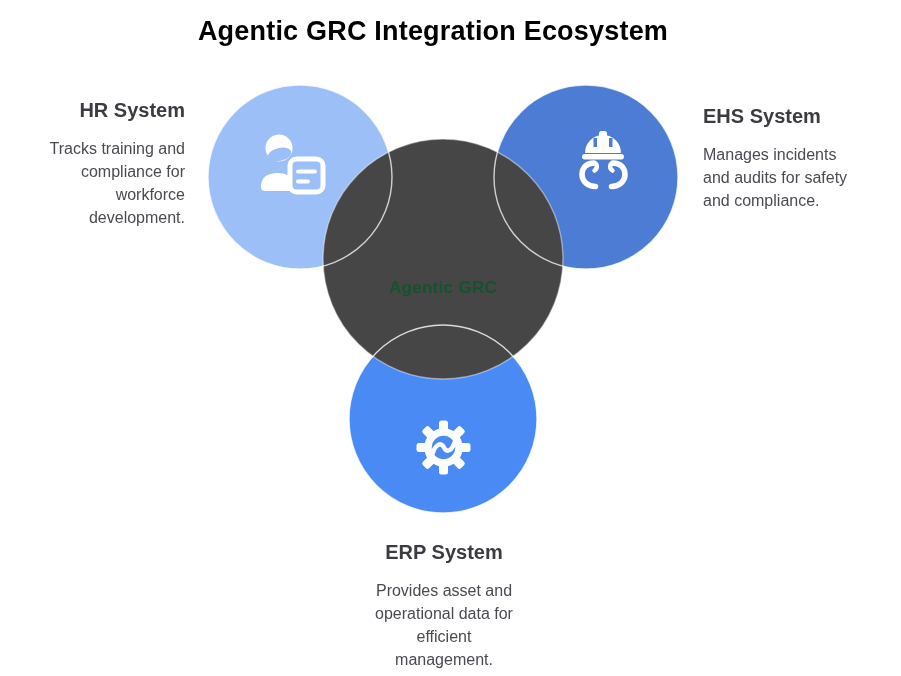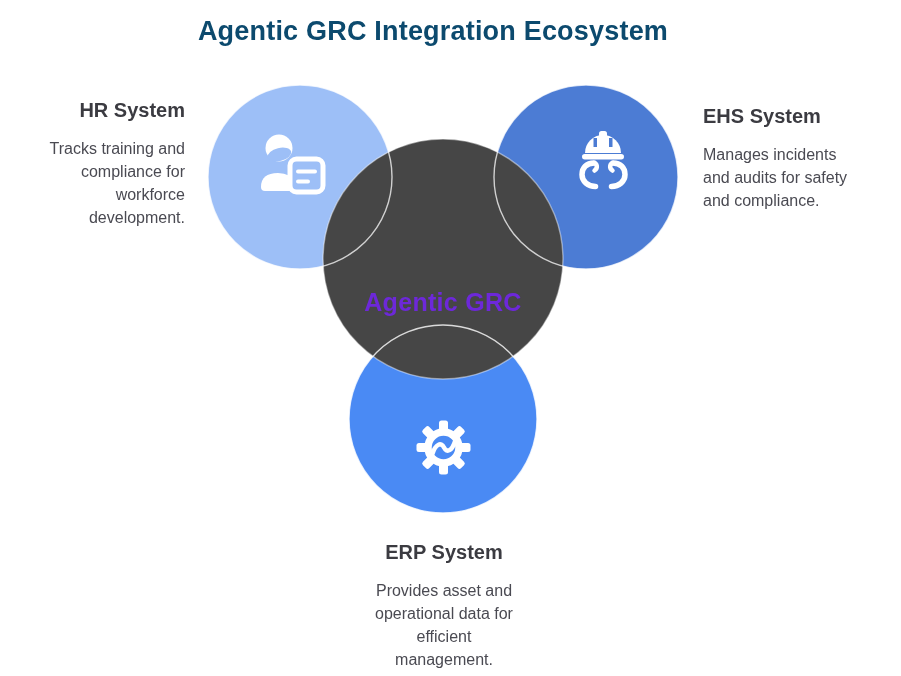--- a/index.html
+++ b/index.html
@@ -23,21 +23,21 @@
   .title {
     position: absolute;
     top: 16px;
     left: 0;
     width: 866px;
     margin: 0;
     text-align: center;
     font-size: 27px;
     font-weight: bold;
     letter-spacing: 0.2px;
-    color: #0c4a6e;
+    color: #000000;
   }
   .node-label {
     position: absolute;
   }
   .node-label--hr {
     top: 98px;
     right: 716px;
     width: 190px;
     text-align: right;
   }
@@ -61,27 +61,27 @@
   }
   .node-desc {
     margin-top: 15px;
     font-size: 16px;
     line-height: 23px;
     color: #4a4a52;
   }
   .center-label {
     position: absolute;
     left: 343px;
-    top: 288px;
+    top: 278px;
     width: 200px;
     text-align: center;
-    font-size: 25px;
+    font-size: 17px;
     font-weight: bold;
     letter-spacing: 0.3px;
-    color: #6d28d9;
+    color: #14532d;
   }
 </style>
 </head>
 <body>
 
 <div class="canvas">
 
   <h1 class="title">Agentic GRC Integration Ecosystem</h1>
 
   <svg class="diagram-svg" width="901" height="676" viewBox="0 0 901 676">

